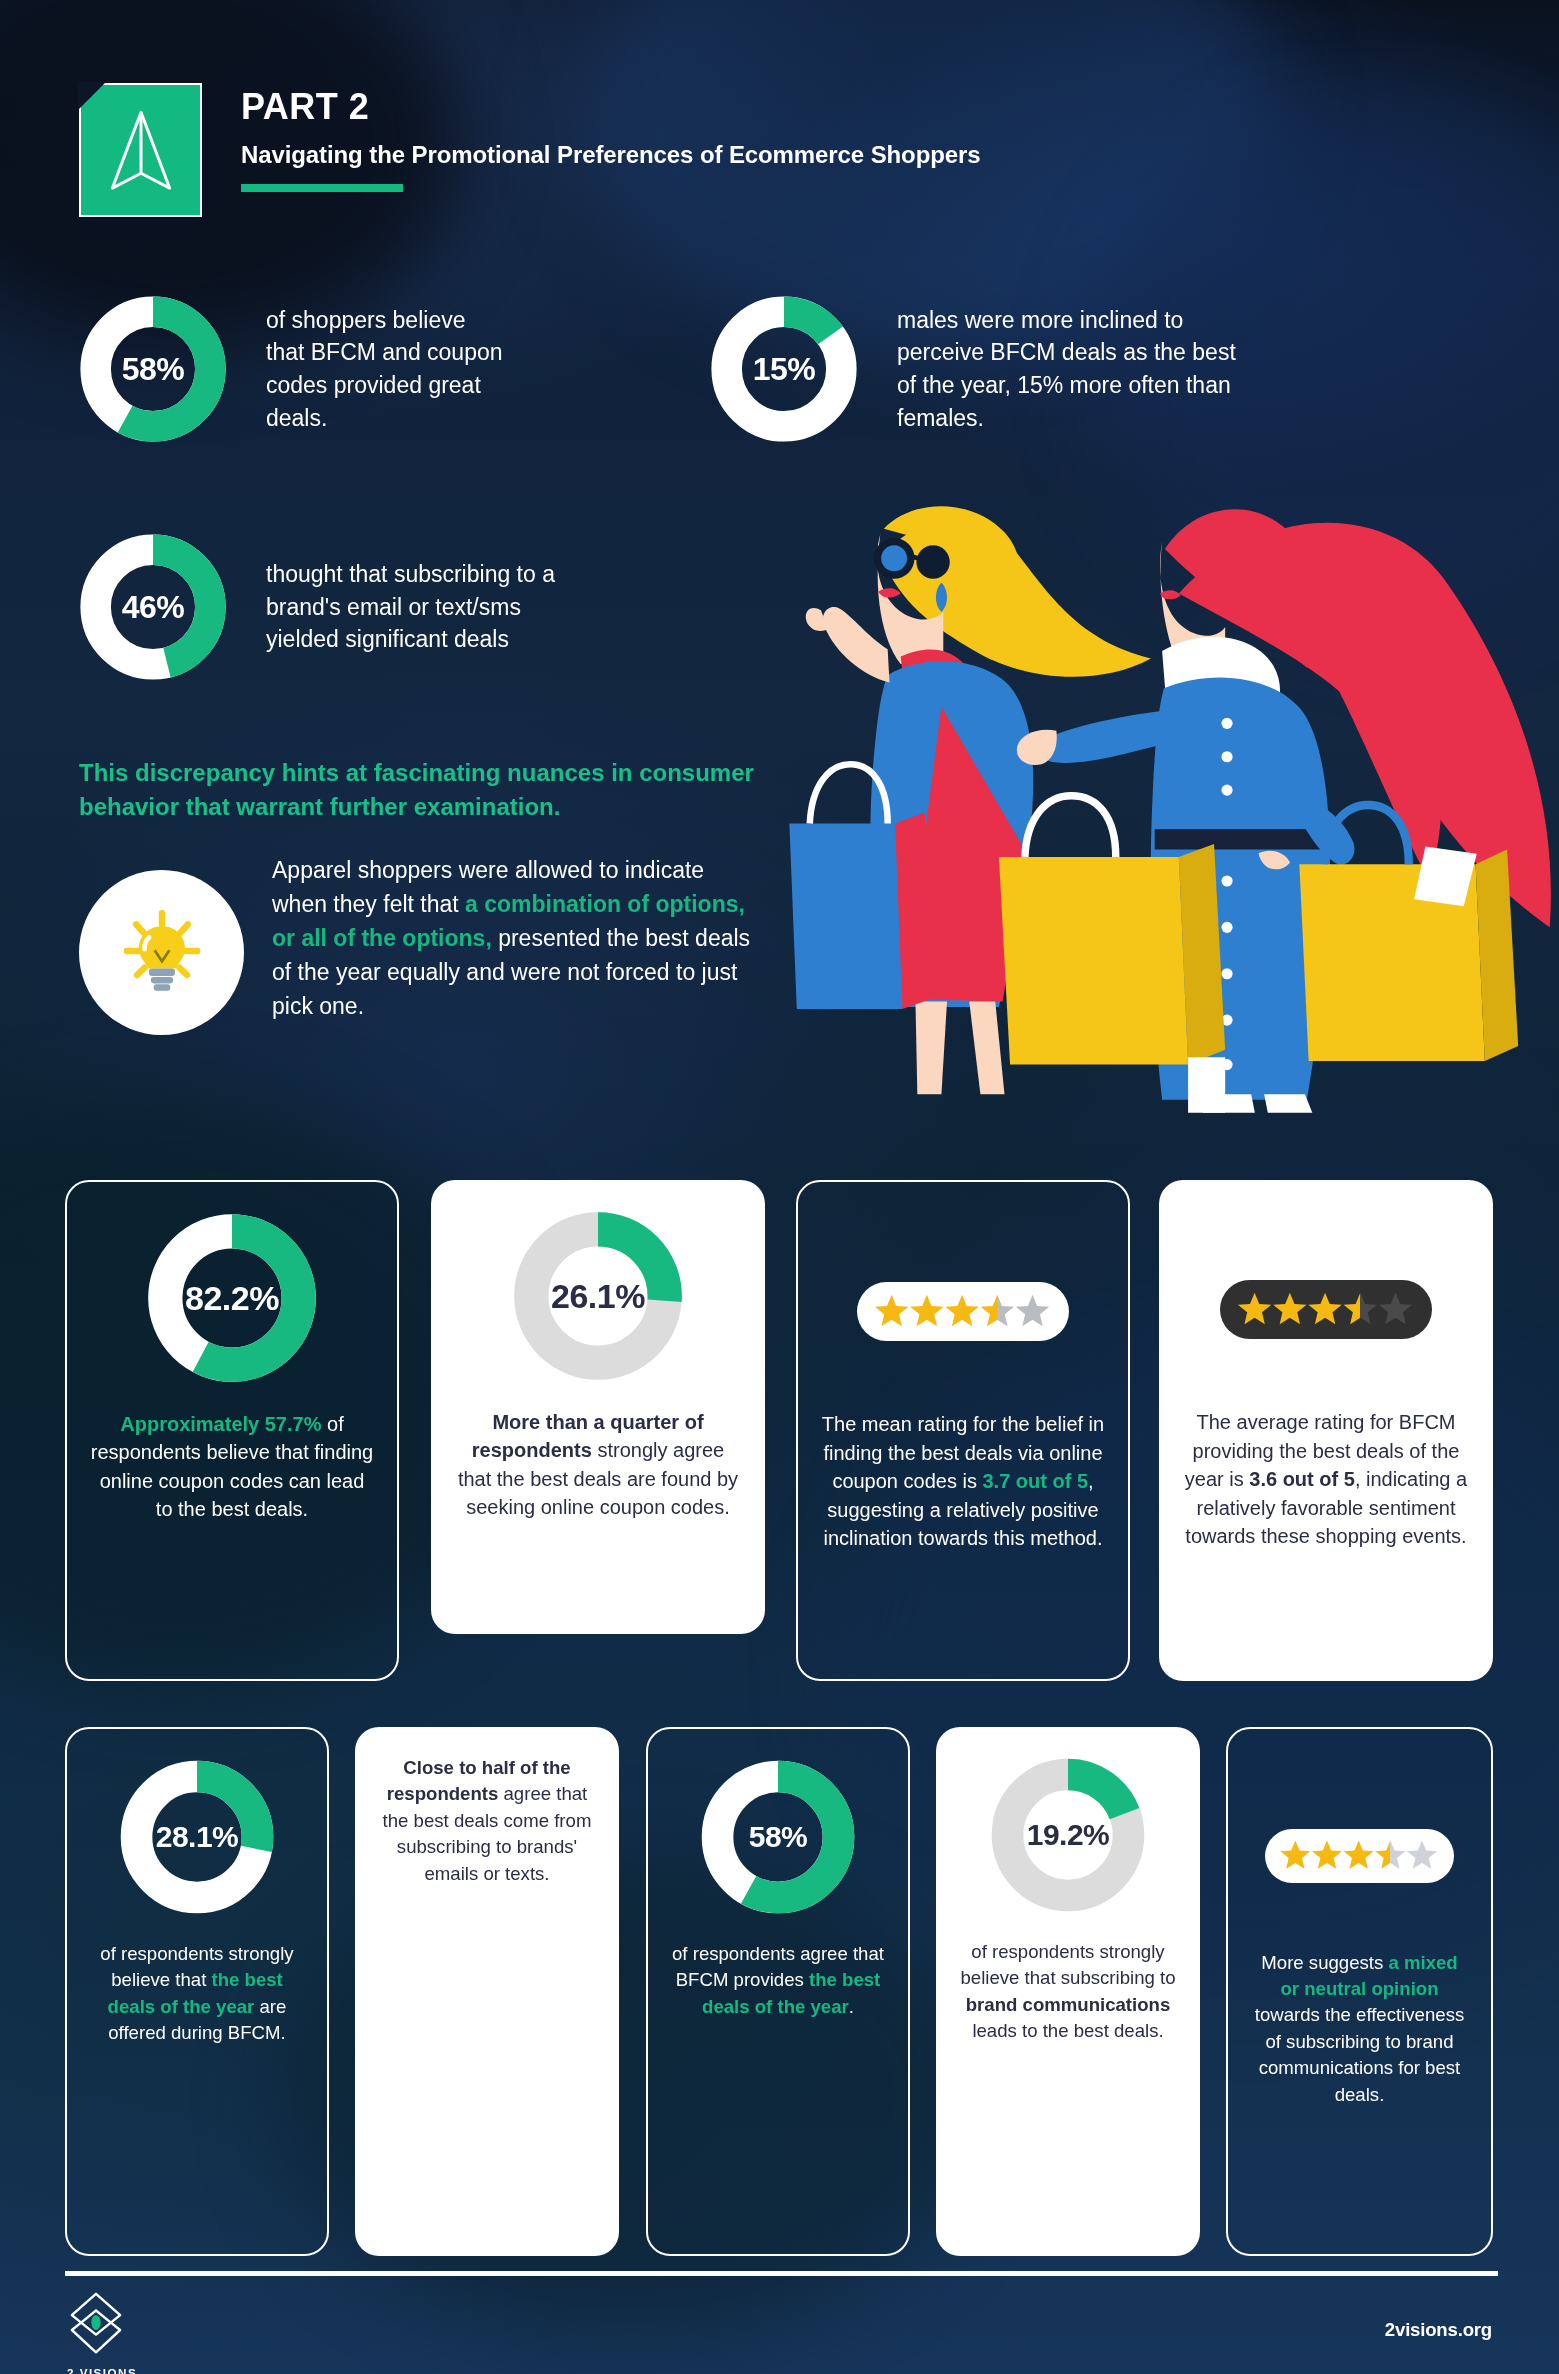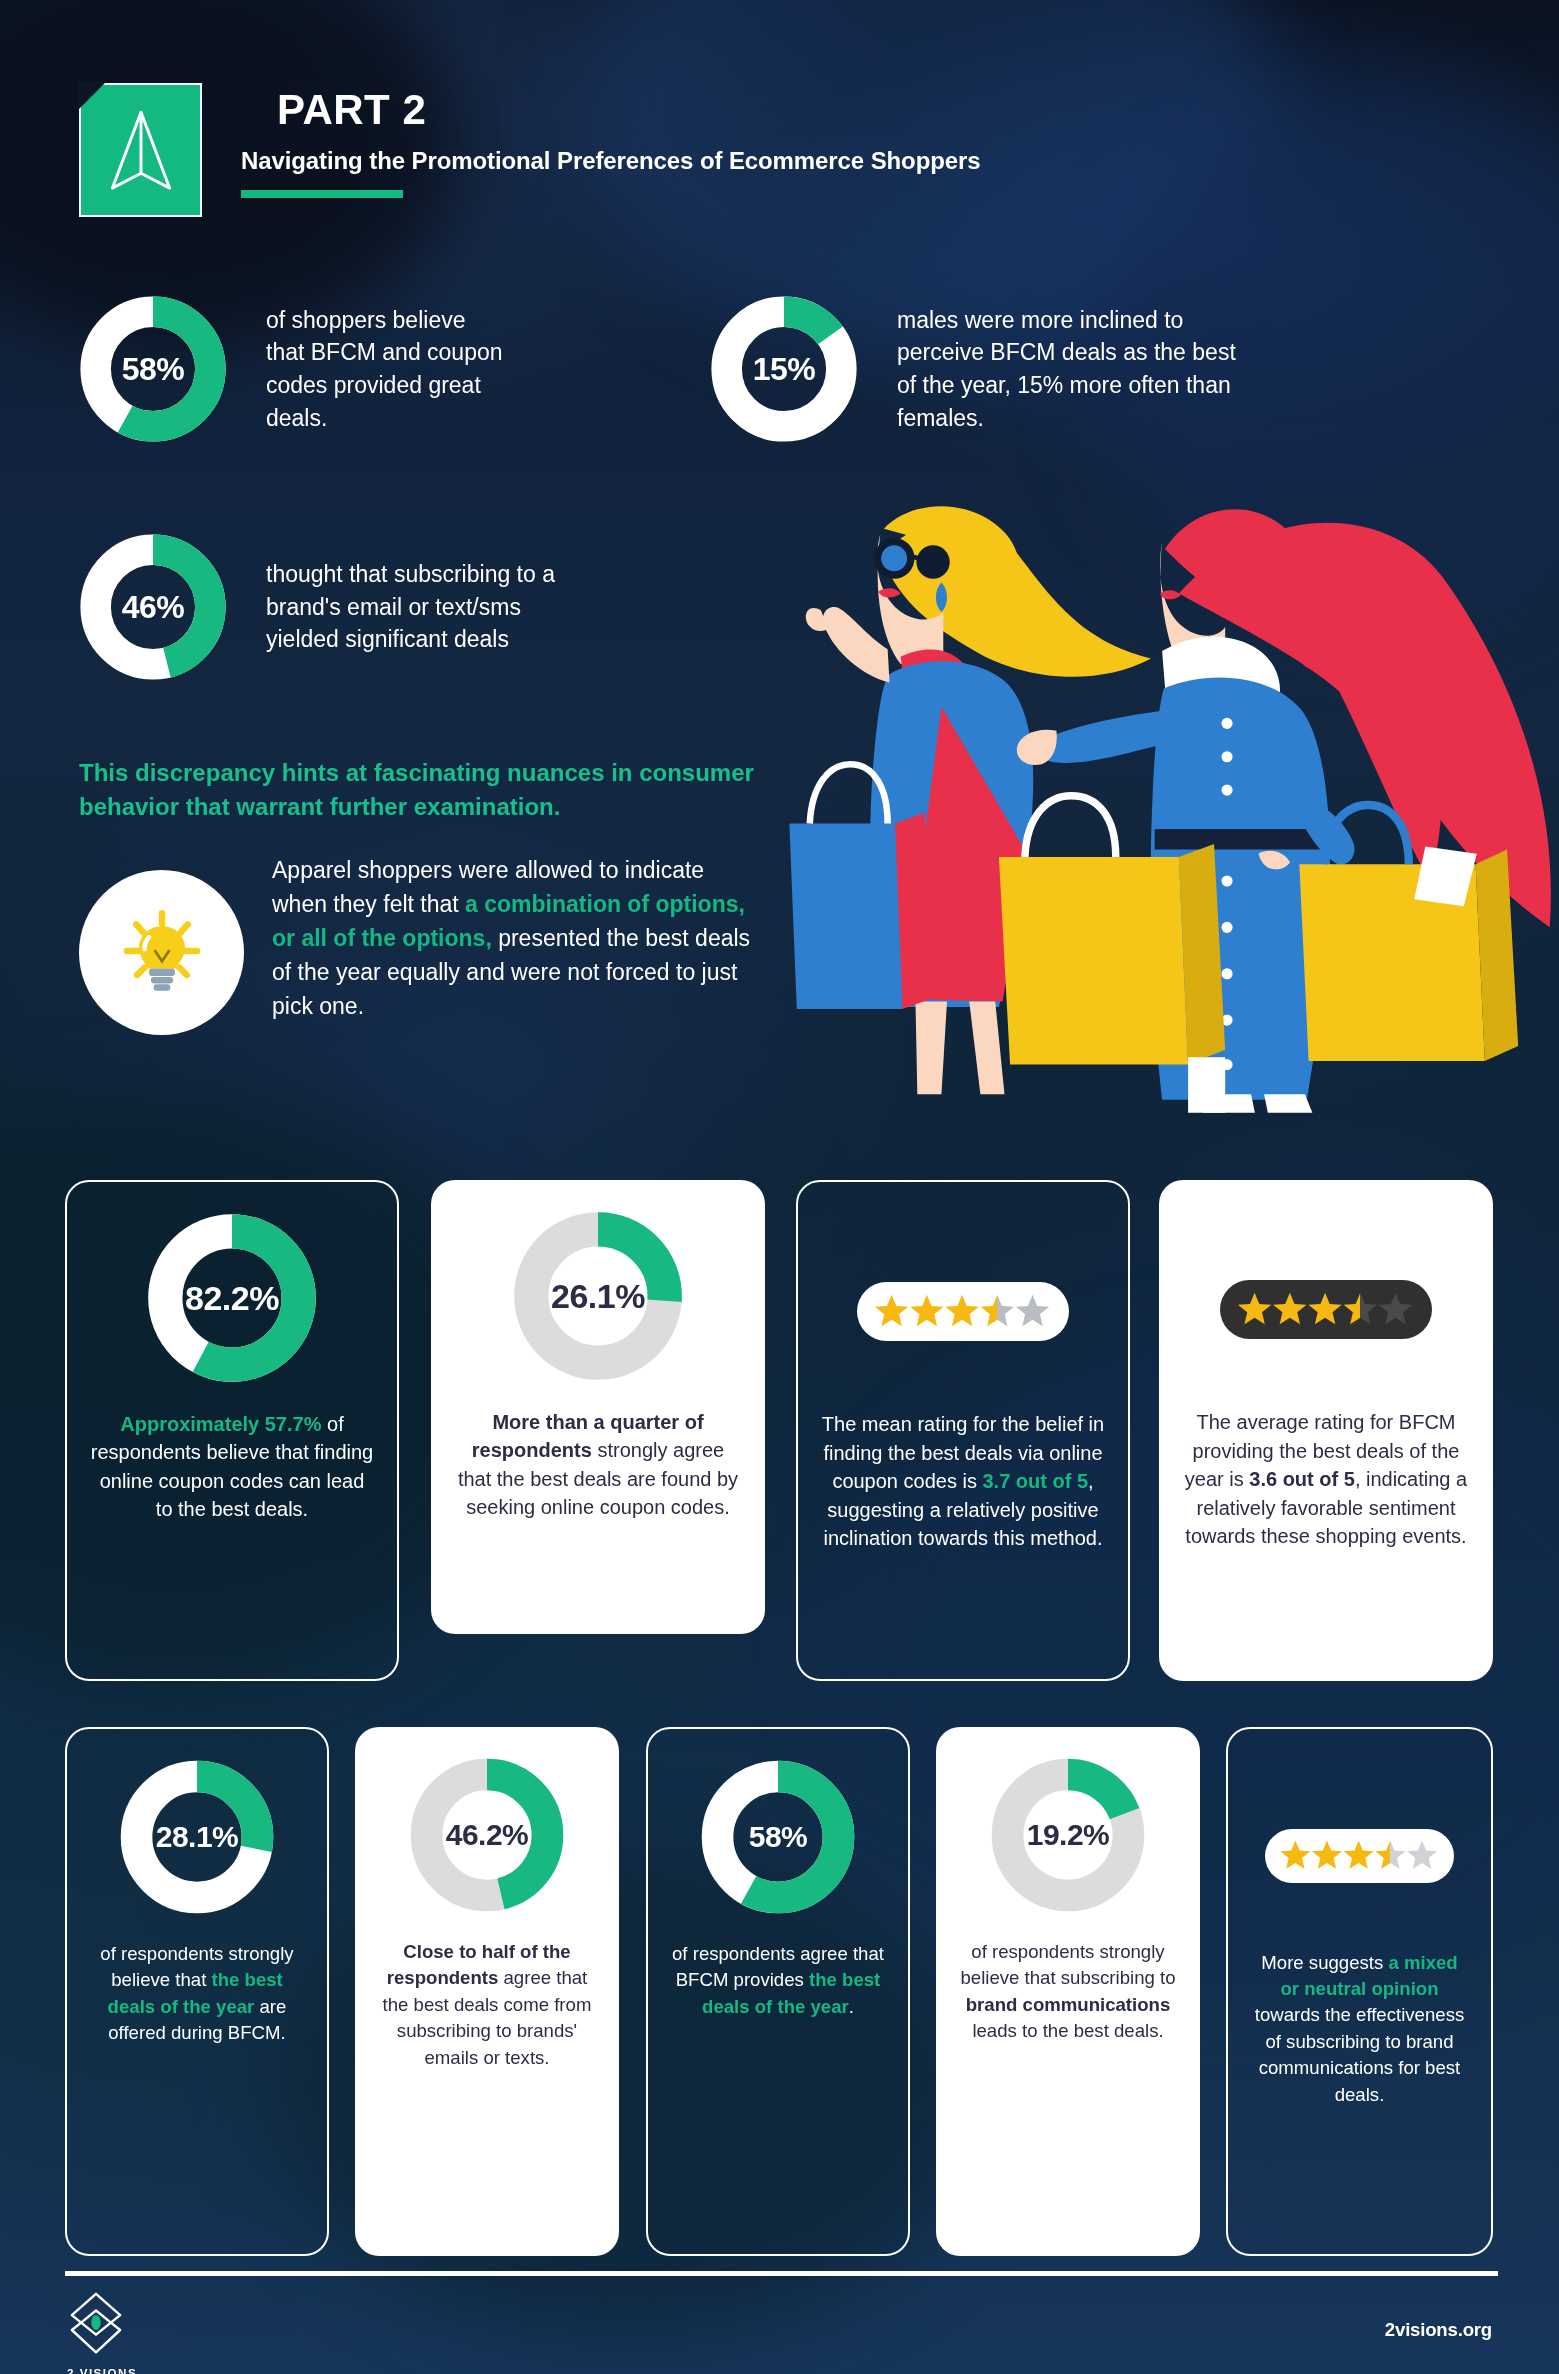--- a/index.html
+++ b/index.html
@@ -39,23 +39,22 @@
     flex:0 0 auto;
   }
   .logo-badge::before{
     content:""; position:absolute; left:-2.8px; top:-2.8px;
     border-left:28px solid #0c1626;
     border-bottom:28px solid transparent;
   }
   .logo-badge svg { position:absolute; left:50%; top:52%; transform:translate(-50%,-50%); }
   .hdr-text { margin-left:39px; padding-top:5.6px; }
   .part-label {
-    font-size:42px; font-weight:bold; color:#ffffff; letter-spacing:0.5px;
+    font-size:36px; font-weight:bold; color:#ffffff; letter-spacing:0.5px;
     line-height:1;
-    margin-left:36px;
   }
   .hdr-sub {
     margin-top:16px;
     font-size:24px; font-weight:bold; color:#ffffff; letter-spacing:-0.1px;
     line-height:1.15;
   }
   .hdr-rule { margin-top:16px; width:162px; height:8.3px; background:#14b981; }
 
   
   .stat-row { position:absolute; display:flex; align-items:center; }
@@ -369,27 +368,20 @@
       <svg width="160" height="160" viewBox="0 0 172 172">
         <circle cx="86" cy="86" r="65" fill="none" stroke="#ffffff" stroke-width="34"></circle>
         <circle class="arc" cx="86" cy="86" r="65" fill="none" stroke="#18b981" stroke-width="34" stroke-dasharray="114.76237963563513 408.4070449666731"></circle>
       </svg>
       <div class="val" style="font-size:30px;color:#ffffff;">28.1%</div>
     </div>
     <div class="dtitle" style="font-size:18.6px;"><span>of respondents strongly believe that </span><span class="grn">the best deals of the year</span><span> are offered during BFCM.</span></div>
   </div>
 
   <div class="card light" style="left:355px; top:1727px; width:264px; height:529px;">
-    <div class="donut-wrap">
-      <svg width="160" height="160" viewBox="0 0 172 172">
-        <circle cx="86" cy="86" r="65" fill="none" stroke="#dcdcdc" stroke-width="34"></circle>
-        <circle class="arc" cx="86" cy="86" r="65" fill="none" stroke="#18b981" stroke-width="34" stroke-dasharray="188.684054774603 408.4070449666731"></circle>
-      </svg>
-      <div class="val" style="font-size:30px;color:#2b2d46;">46.2%</div>
-    </div>
     <div class="dtitle" style="font-size:18.6px;"><b>Close to half of the respondents</b><span> agree that the best deals come from subscribing to brands' emails or texts.</span></div>
   </div>
 
   <div class="card dark" style="left:646px; top:1727px; width:264px; height:529px;">
     <div class="donut-wrap">
       <svg width="160" height="160" viewBox="0 0 172 172">
         <circle cx="86" cy="86" r="65" fill="none" stroke="#ffffff" stroke-width="34"></circle>
         <circle class="arc" cx="86" cy="86" r="65" fill="none" stroke="#18b981" stroke-width="34" stroke-dasharray="236.8760860806704 408.4070449666731"></circle>
       </svg>
       <div class="val" style="font-size:30px;color:#ffffff;">58%</div>

